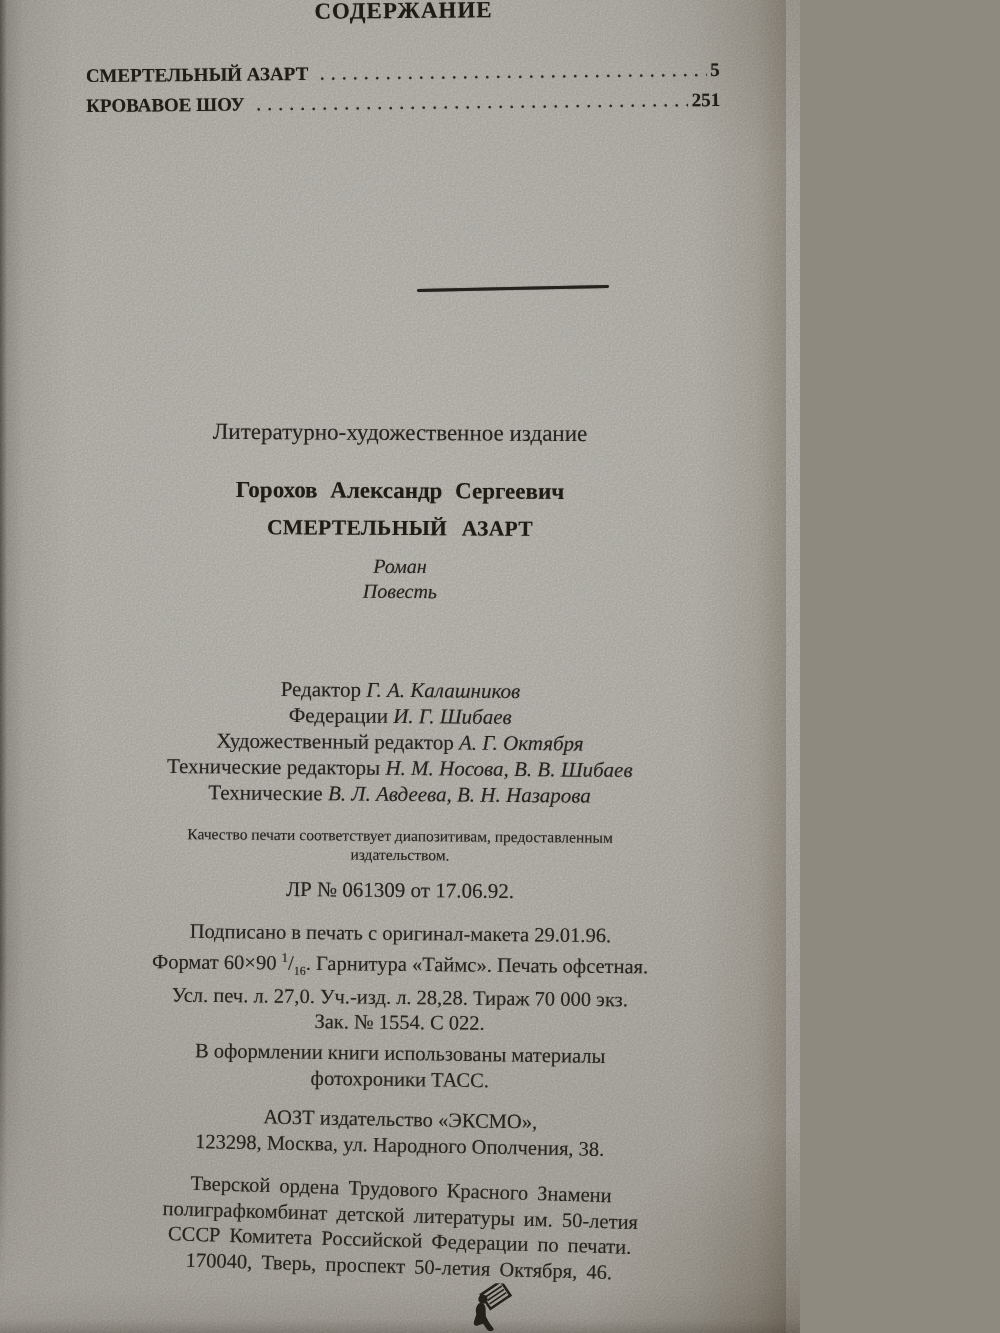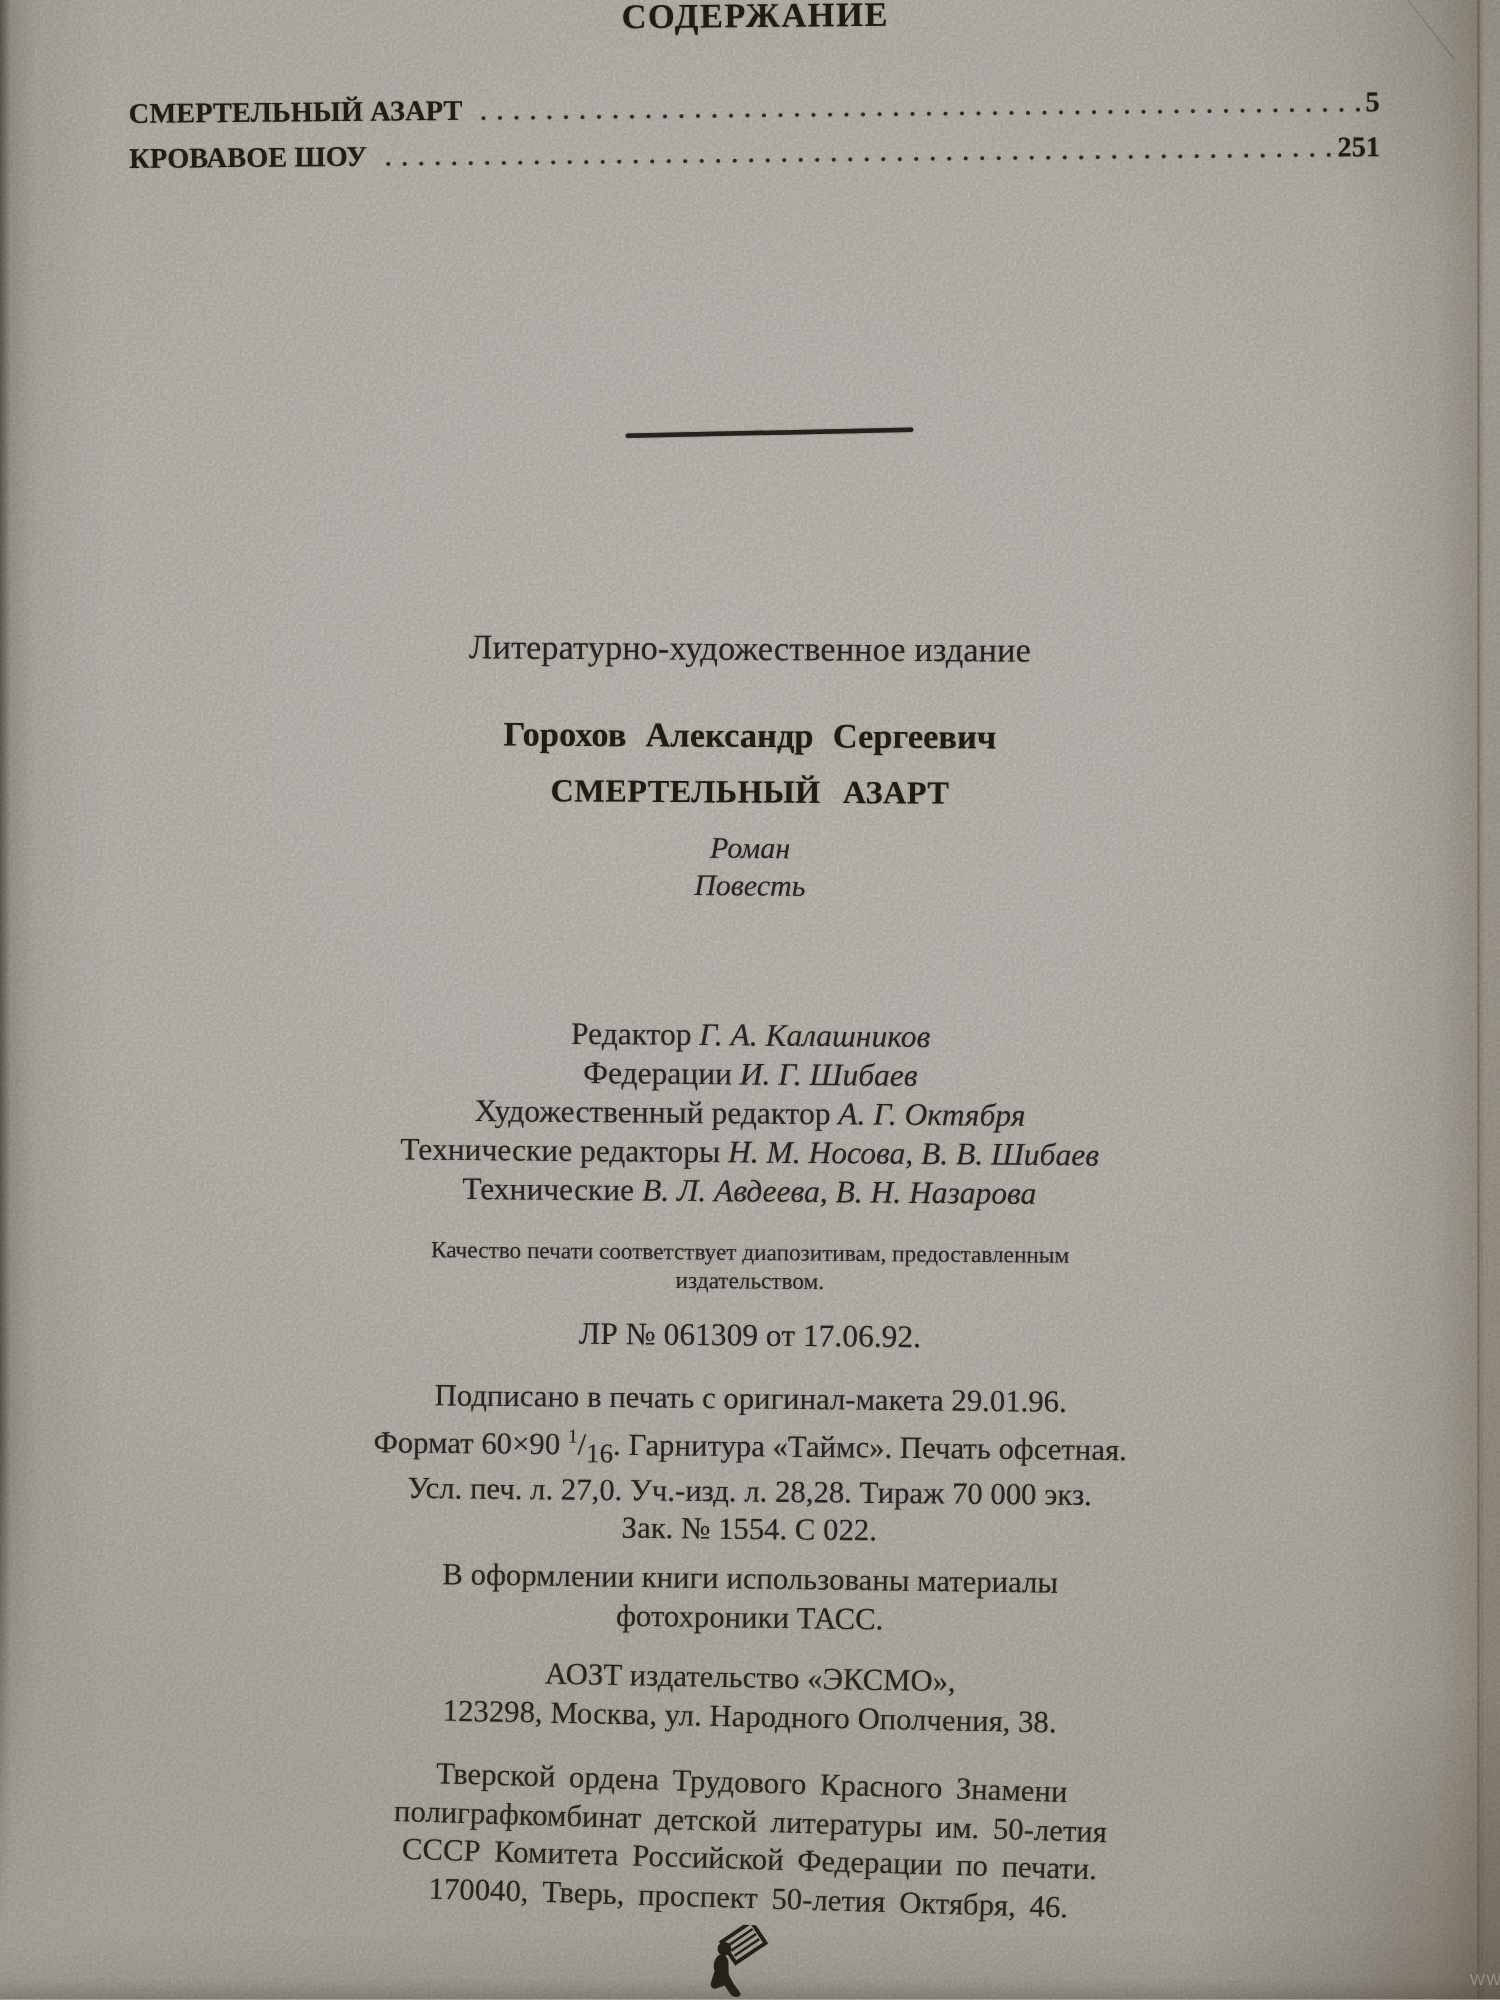--- a/index.html
+++ b/index.html
@@ -1,17 +1,17 @@
 <!DOCTYPE html>
 <html lang="ru"><head>
 <meta charset="utf-8">
 <style>
   html,body{margin:0;padding:0;background:#8f8a80;}
   .page{
-    position:relative;width:1000px;height:1333px;overflow:hidden;
+    position:relative;width:800px;height:1333px;overflow:hidden;
     background:#c8c5be;
     font-family:"Liberation Serif","DejaVu Serif",serif;
     color:#2d2924;
   }
   
   .bg{position:absolute;inset:0;
     background:radial-gradient(ellipse 78% 58% at 47% 36%, #cecbc4 0%, #c8c5be 55%, #bcb8b0 100%);}
   .shade-left{position:absolute;top:0;bottom:0;left:0;width:70px;
     background:linear-gradient(90deg, rgba(25,20,14,0.55) 0px, rgba(58,52,42,0.22) 7px, rgba(90,84,72,0.10) 24px, rgba(90,84,72,0) 70px);
     -webkit-mask-image:linear-gradient(180deg,#000 0%,#000 72%,transparent 98%);
@@ -48,21 +48,21 @@
   .author{top:478px;font-size:23px;font-weight:bold;word-spacing:7px;color:#242019;transform:rotate(0.35deg);}
   .book-title{top:516px;font-size:21.5px;font-weight:bold;word-spacing:9px;letter-spacing:0.3px;
     color:#242019;transform:rotate(0.35deg);}
   .genres{top:554px;font-style:italic;font-size:20px;line-height:25px;transform:rotate(0.4deg);}
   .staff{top:677px;font-size:21px;line-height:26px;transform:rotate(0.5deg);}
   .staff .names{font-style:italic;}
   .quality{top:826px;font-size:15.5px;line-height:19px;transform:rotate(0.5deg);}
   .license{top:878px;font-size:21px;transform:rotate(0.55deg);}
   .print-info{top:921px;font-size:20.5px;line-height:25px;transform:rotate(0.6deg);}
   .print-info sup{font-size:13px;}
-  .print-info sub{font-size:18px;}
+  .print-info sub{font-size:12px;}
   .materials{top:1040px;font-size:20.5px;line-height:26px;transform:rotate(0.8deg);}
   .publisher{top:1106px;font-size:20.5px;line-height:26px;transform:rotate(1.1deg);}
   .printer{top:1177px;font-size:20.5px;line-height:25.5px;word-spacing:4px;transform:rotate(1.7deg);}
   .logo{position:absolute;top:1283px;left:468px;z-index:3;transform:rotate(2deg);}
   .watermark{position:absolute;top:1314px;left:980px;z-index:4;
     font-family:"Liberation Sans","DejaVu Sans",sans-serif;font-size:10.5px;letter-spacing:1px;
     color:rgba(238,230,215,0.50);text-shadow:0 0 1px rgba(80,70,55,0.35);white-space:nowrap;}
 </style>
 </head>
 <body>

